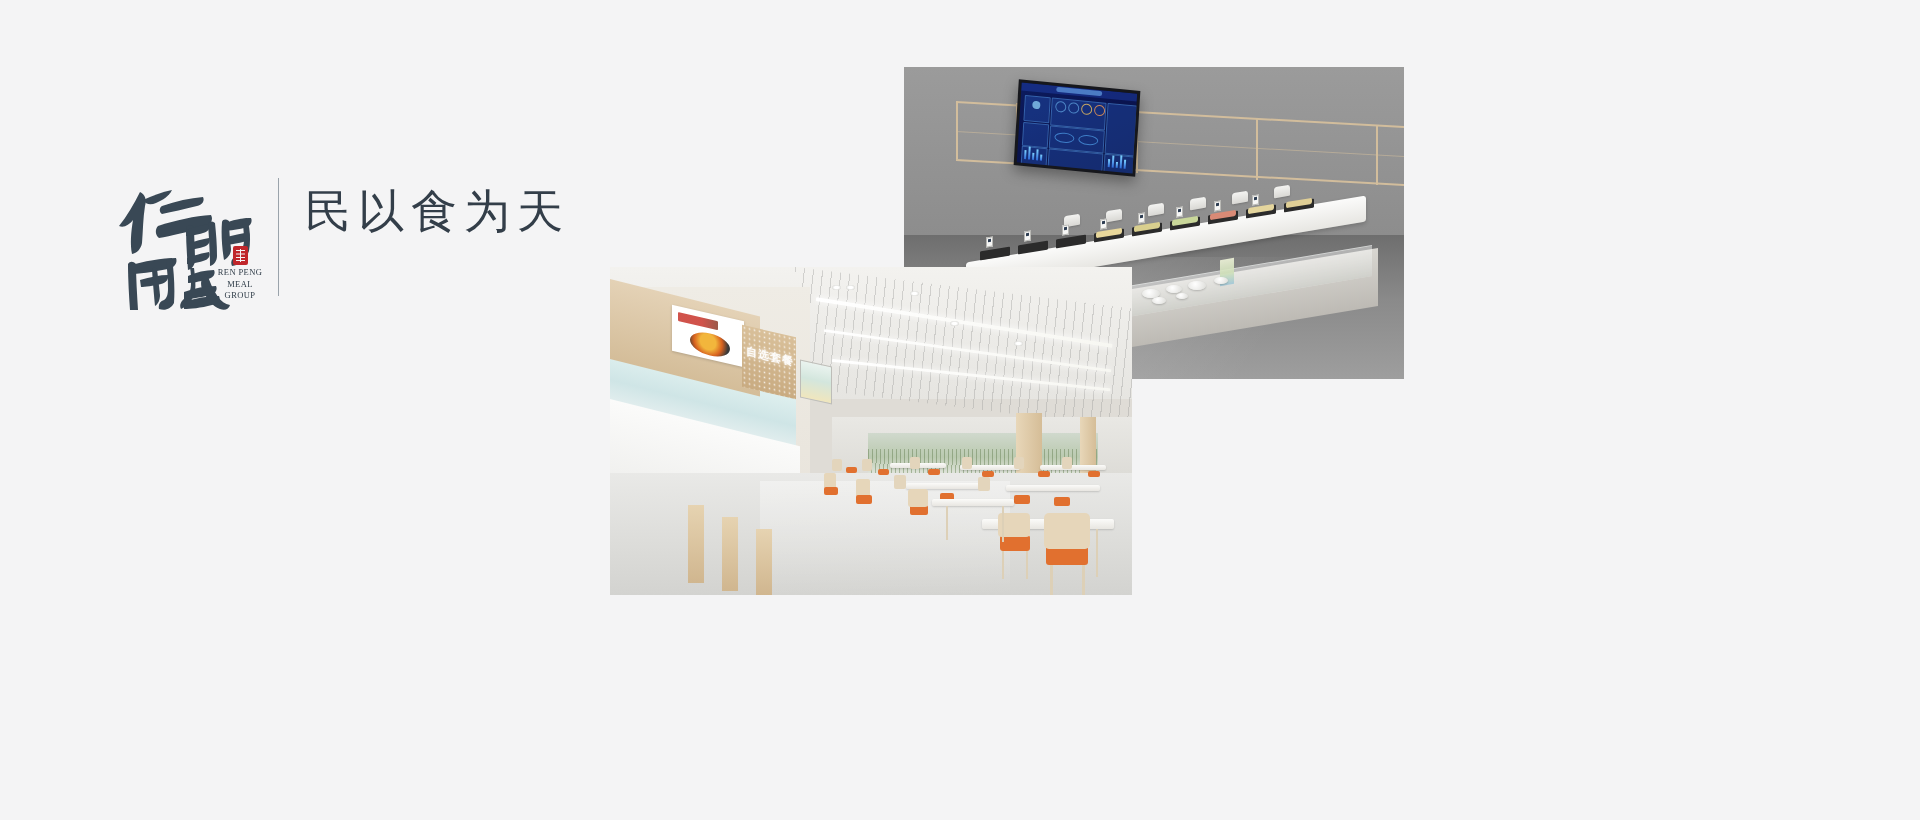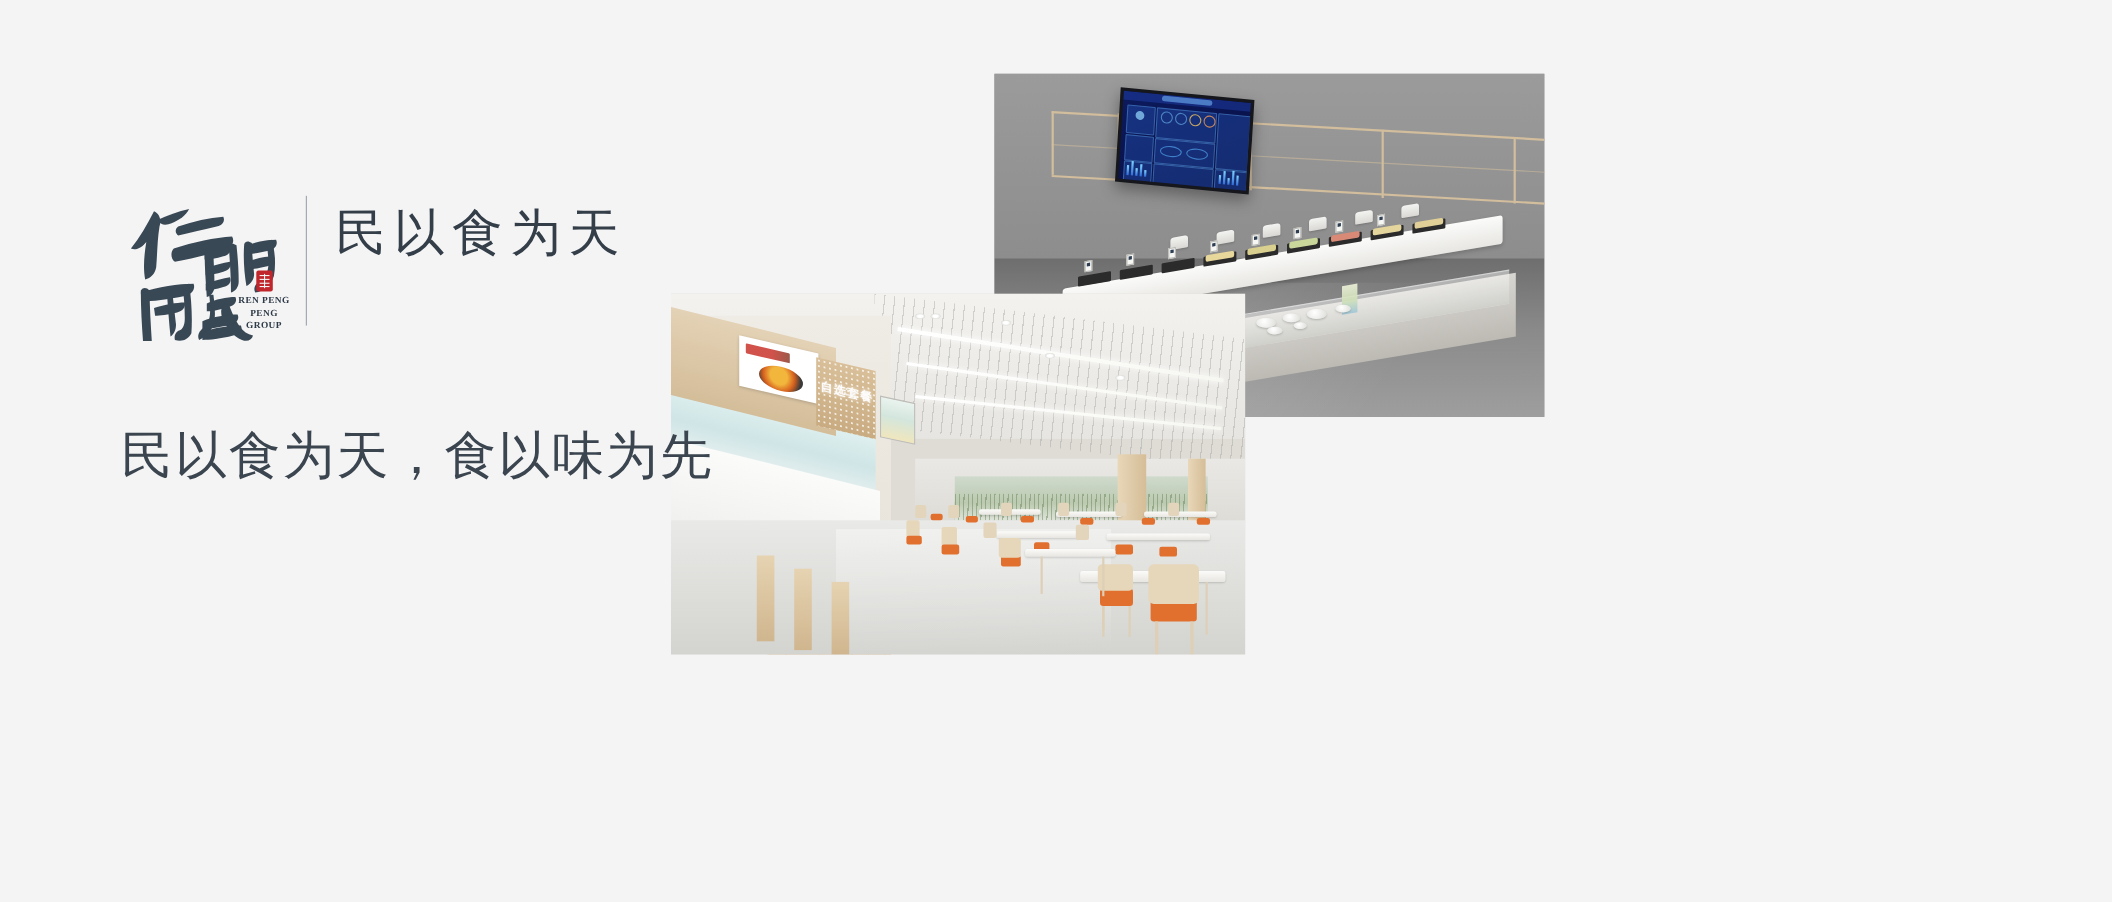--- a/index.html
+++ b/index.html
@@ -67,21 +67,21 @@
   }
   .seal-stamp::after {
     left: 7px; top: 3px; width: 1.4px; height: 13px;
   }
   .seal-en {
     font-family: "Liberation Serif", serif;
     font-size: 8.5px;
     letter-spacing: 0.4px;
     color: #2e3b47;
     line-height: 11.5px;
-    font-weight: 700;
+    font-weight: 400;
     white-space: nowrap;
   }
   .divider {
     width: 1px;
     align-self: stretch;
     background: #9aa3ab;
     margin: 8px 26px 0 18px;
     height: 118px;
   }
   .brand-text {
@@ -502,33 +502,32 @@
           <path d="M84 98 C85 106 86 114 85 122 C83 130 78 136 71 139 C69 135 71 131 75 128 C79 125 81 120 81 113 C81 107 81 102 80 98 Z"></path>
           <path d="M97 104 C100 112 103 120 108 127 C111 131 115 134 120 135 C119 139 115 141 110 139 C102 136 96 128 92 119 C90 113 91 107 97 104 Z"></path>
           <path d="M74 122 C84 118 96 116 106 116 C108 120 105 124 100 125 C89 128 79 129 74 129 Z"></path>
           <path d="M74 132 C85 128 98 126 109 126 C111 130 108 134 102 135 C91 138 80 139 74 139 Z"></path>
         </g>
       </svg>
 
       <div class="seal-block">
         <div class="seal-stamp"></div>
         <div class="seal-en">REN PENG</div>
-        <div class="seal-en">PENG</div>
+        <div class="seal-en">MEAL</div>
         <div class="seal-en">GROUP</div>
       </div>
     </div>
 
     <div class="divider"></div>
 
     <div class="brand-text">
       <div class="brand-cn">民以食为天</div>
     </div>
   </div>
 
-  <div class="tagline">民以食为天，食以味为先</div>
 
   <div class="render-panel">
     <div class="rp-wall"></div>
     <div class="rp-floor"></div>
     <div class="rp-floor-sheen"></div>
 
     <div class="frame-rail fr1"></div>
     <div class="frame-rail fr8"></div>
     <div class="frame-rail fr2"></div>
     <div class="frame-rail fr3"></div>

